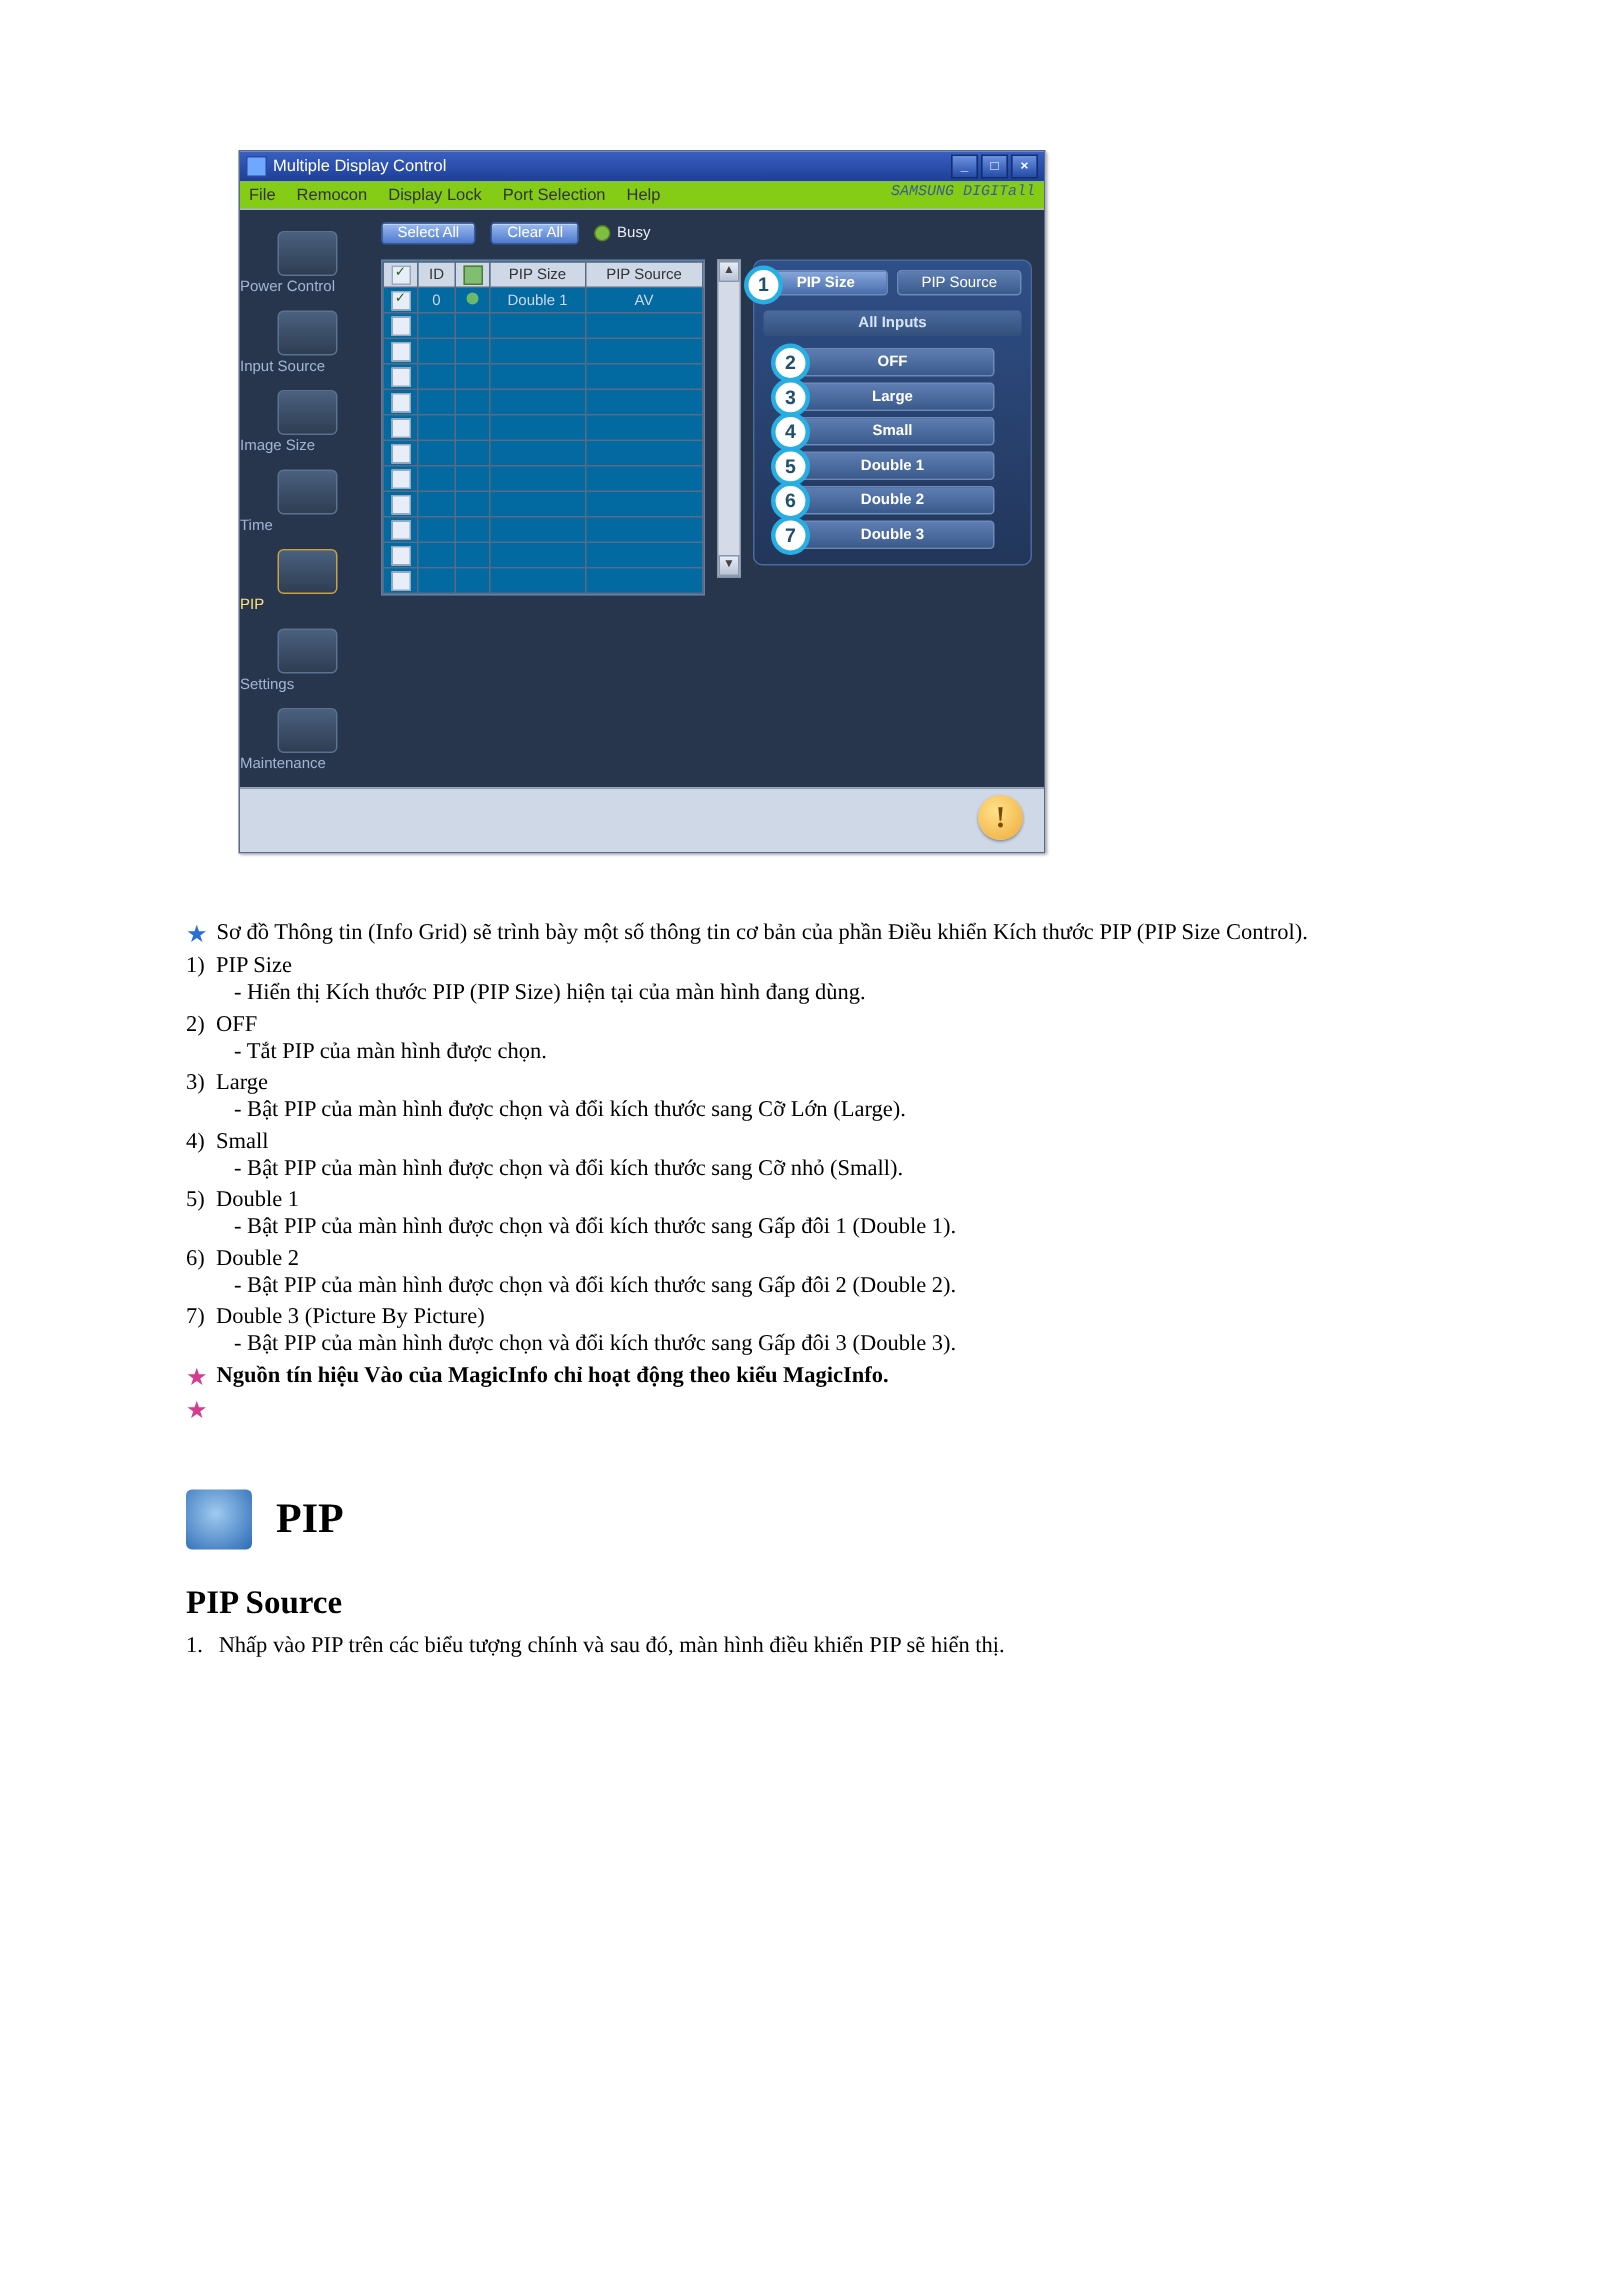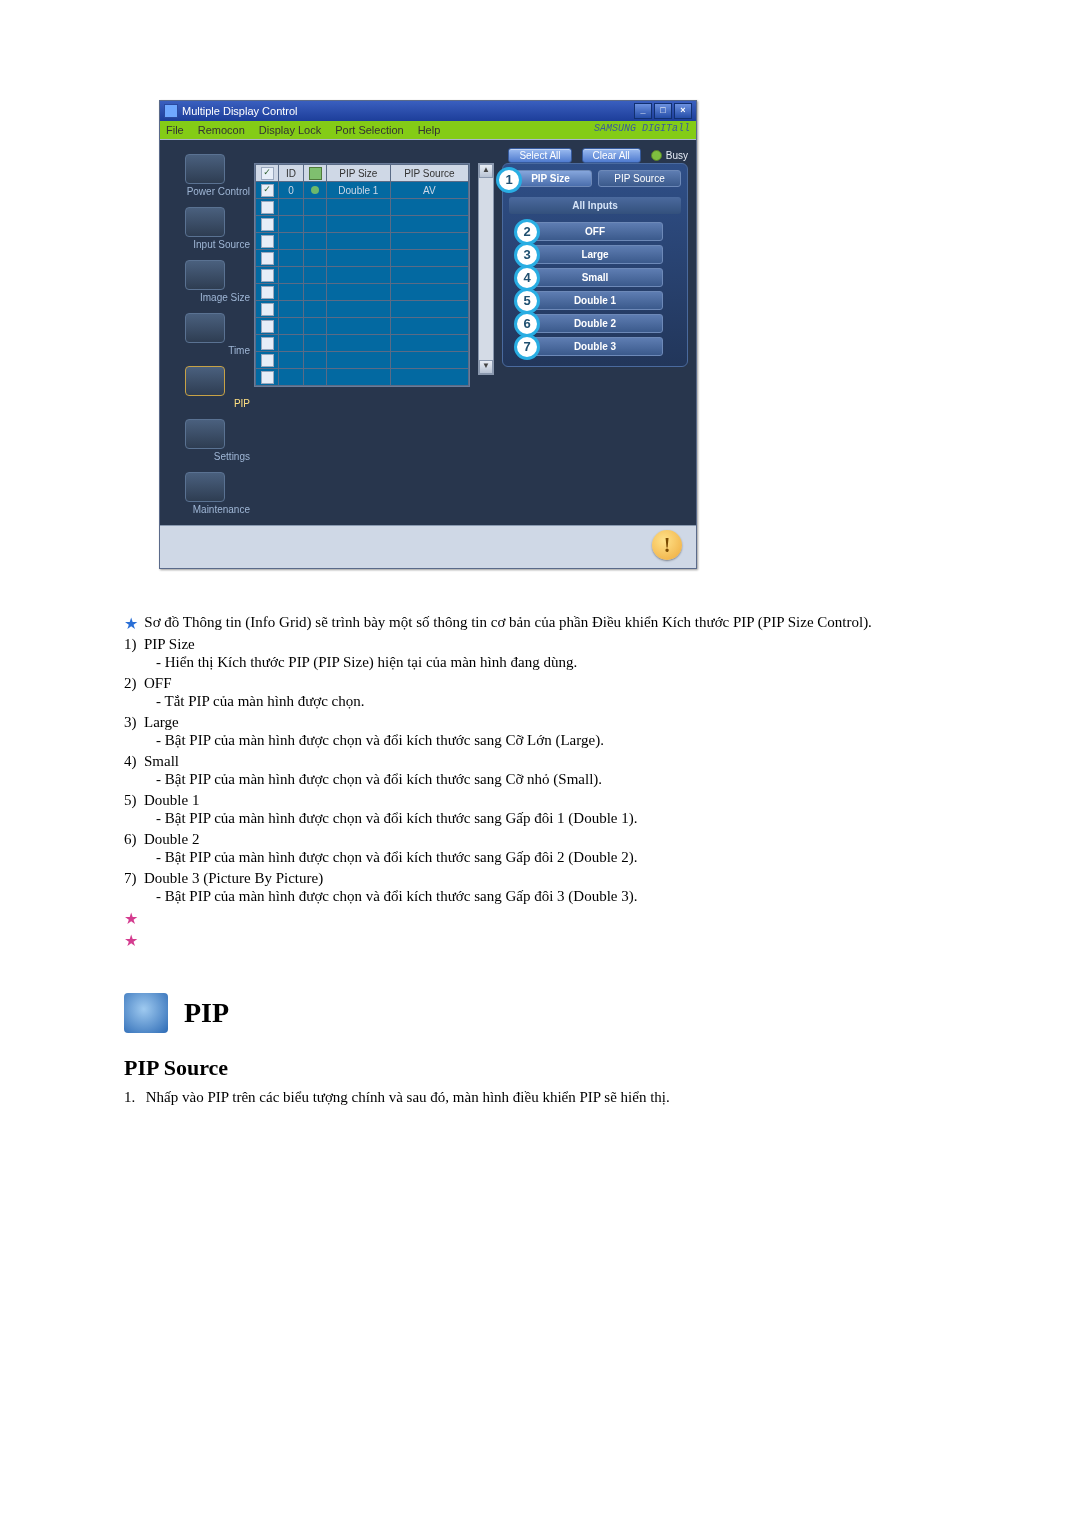--- a/index.html
+++ b/index.html
@@ -73,21 +73,21 @@
     margin-left: 40px;
   }
 
   .win-body {
     background: #28364d;
     display: flex;
     min-height: 305px;
   }
   .sidebar {
     width: 90px;
-    text-align: right;
+    text-align: left;
     padding-top: 10px;
     color: #9fb6d5;
     font-size: 10px;
   }
   .sidebar .sb-item { margin: 4px 0 10px; }
   .sidebar .sb-ico {
     width: 38px; height: 28px;
     margin: 0 auto 2px;
     background: linear-gradient(#4a607e,#2e3d52);
     border-radius: 4px;
@@ -100,22 +100,21 @@
   .content {
     flex: 1;
     position: relative;
     padding: 8px 8px 8px 4px;
   }
 
   .top-row {
     display: flex;
     align-items: center;
     gap: 10px;
-    margin-bottom: 0;
-    justify-content: flex-end;
+    margin-bottom: 10px;
   }
   .pill-btn {
     background: linear-gradient(#9bbbf0,#4f7bcf);
     border: 1px solid #365a9c;
     color: #fff;
     font-size: 10px;
     border-radius: 3px;
     padding: 1px 10px;
     box-shadow: inset 0 1px 0 rgba(255,255,255,.4);
   }
@@ -570,20 +569,21 @@
 
     <div class="li"><span class="num">6)</span><span class="lbl">Double 2</span></div>
     <div class="sub">- Bật PIP của màn hình được chọn và đổi kích thước sang Gấp đôi 2 (Double 2).</div>
 
     <div class="li"><span class="num">7)</span><span class="lbl">Double 3 (Picture By Picture)</span></div>
     <div class="sub">- Bật PIP của màn hình được chọn và đổi kích thước sang Gấp đôi 3 (Double 3).</div>
   </div>
 
   <div class="star-line bold">
     <span class="star">★</span>
+    <span class="txt">Nguồn tín hiệu Vào của MagicInfo chỉ hoạt động theo kiểu MagicInfo.</span>
   </div>
   <div class="star-line bold">
     <span class="star">★</span>
   </div>
 
   <div class="pip-head">
     <div class="pip-ico"></div>
     <div class="pip-title">PIP</div>
   </div>
 

